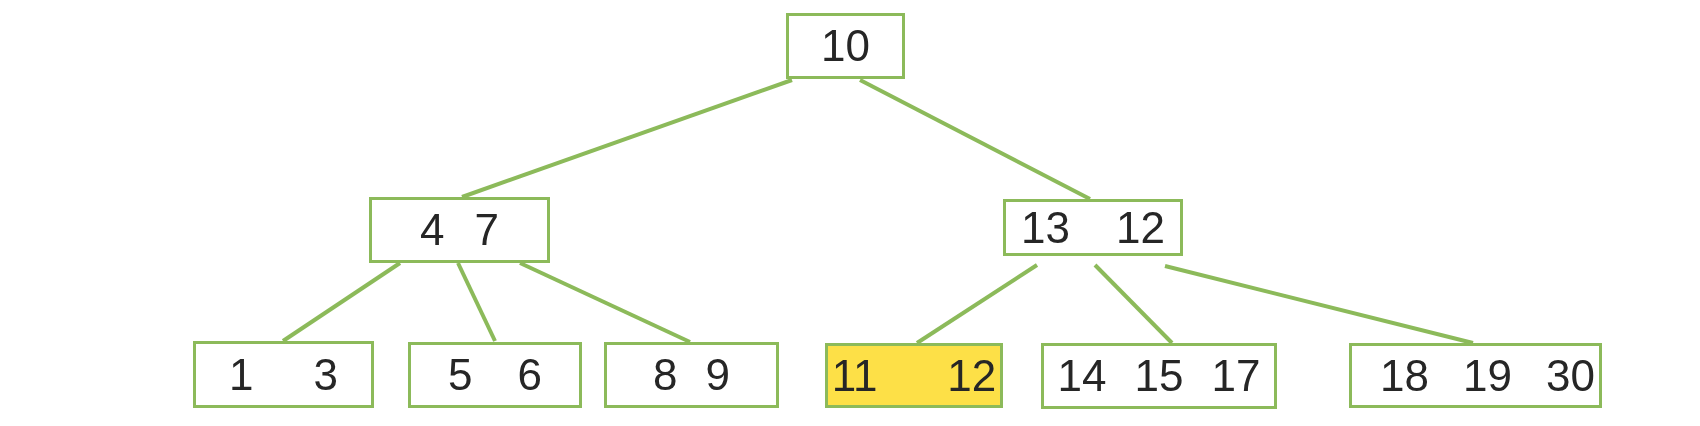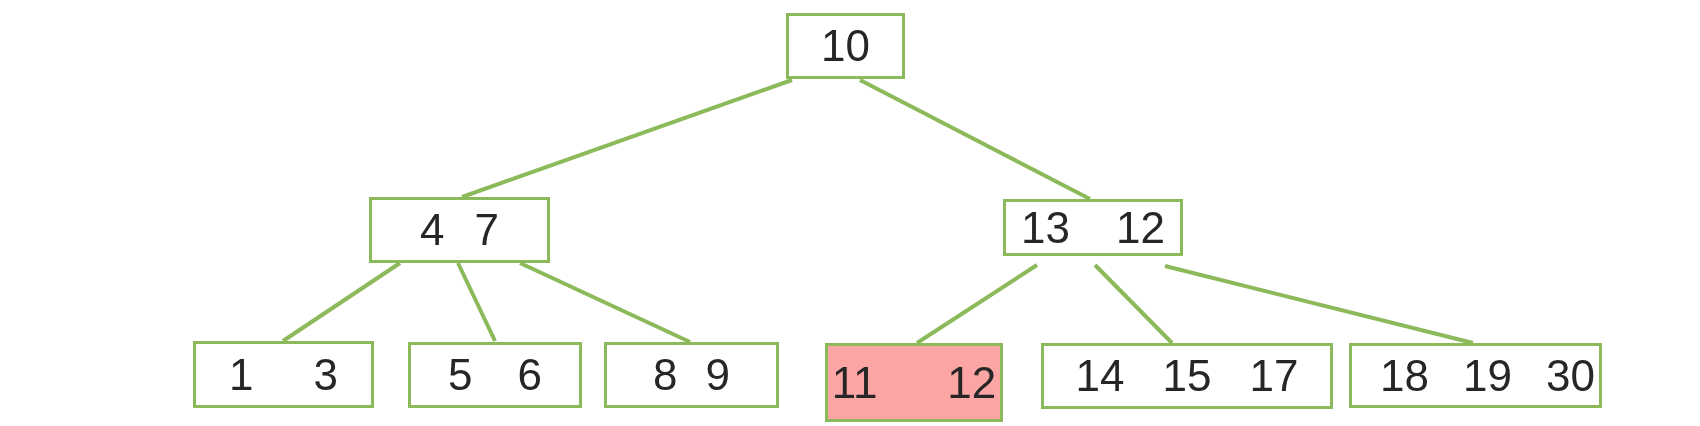--- a/index.html
+++ b/index.html
@@ -76,25 +76,25 @@
         <span>3</span>
       </div>
       <div class="node" style="left: 408px; top: 342px; width: 174px; height: 66px; gap: 45px; border-color: rgb(140, 186, 90); background: rgb(255, 255, 255); color: rgb(38, 38, 38);">
         <span>5</span>
         <span>6</span>
       </div>
       <div class="node" style="left: 604px; top: 342px; width: 175px; height: 66px; gap: 28px; border-color: rgb(140, 186, 90); background: rgb(255, 255, 255); color: rgb(38, 38, 38);">
         <span>8</span>
         <span>9</span>
       </div>
-      <div class="node" style="left: 825px; top: 343px; width: 178px; height: 79px; gap: 70px; border-color: rgb(140, 186, 90); background: #fca5a5; color: rgb(38, 38, 38);">
+      <div class="node" style="left: 825px; top: 343px; width: 178px; height: 65px; gap: 70px; border-color: rgb(140, 186, 90); background: #fde047; color: rgb(38, 38, 38);">
         <span>11</span>
         <span>12</span>
       </div>
-      <div class="node" style="left: 1041px; top: 343px; width: 292px; height: 66px; gap: 38px; border-color: rgb(140, 186, 90); background: rgb(255, 255, 255); color: rgb(38, 38, 38);">
+      <div class="node" style="left: 1041px; top: 343px; width: 236px; height: 66px; gap: 28px; border-color: rgb(140, 186, 90); background: rgb(255, 255, 255); color: rgb(38, 38, 38);">
         <span>14</span>
         <span>15</span>
         <span>17</span>
       </div>
       <div class="node" style="left: 1349px; top: 343px; width: 253px; height: 65px; gap: 34px; border-color: rgb(140, 186, 90); background: rgb(255, 255, 255); color: rgb(38, 38, 38); padding-left: 24px;">
         <span>18</span>
         <span>19</span>
         <span>30</span>
       </div>
     </div>

